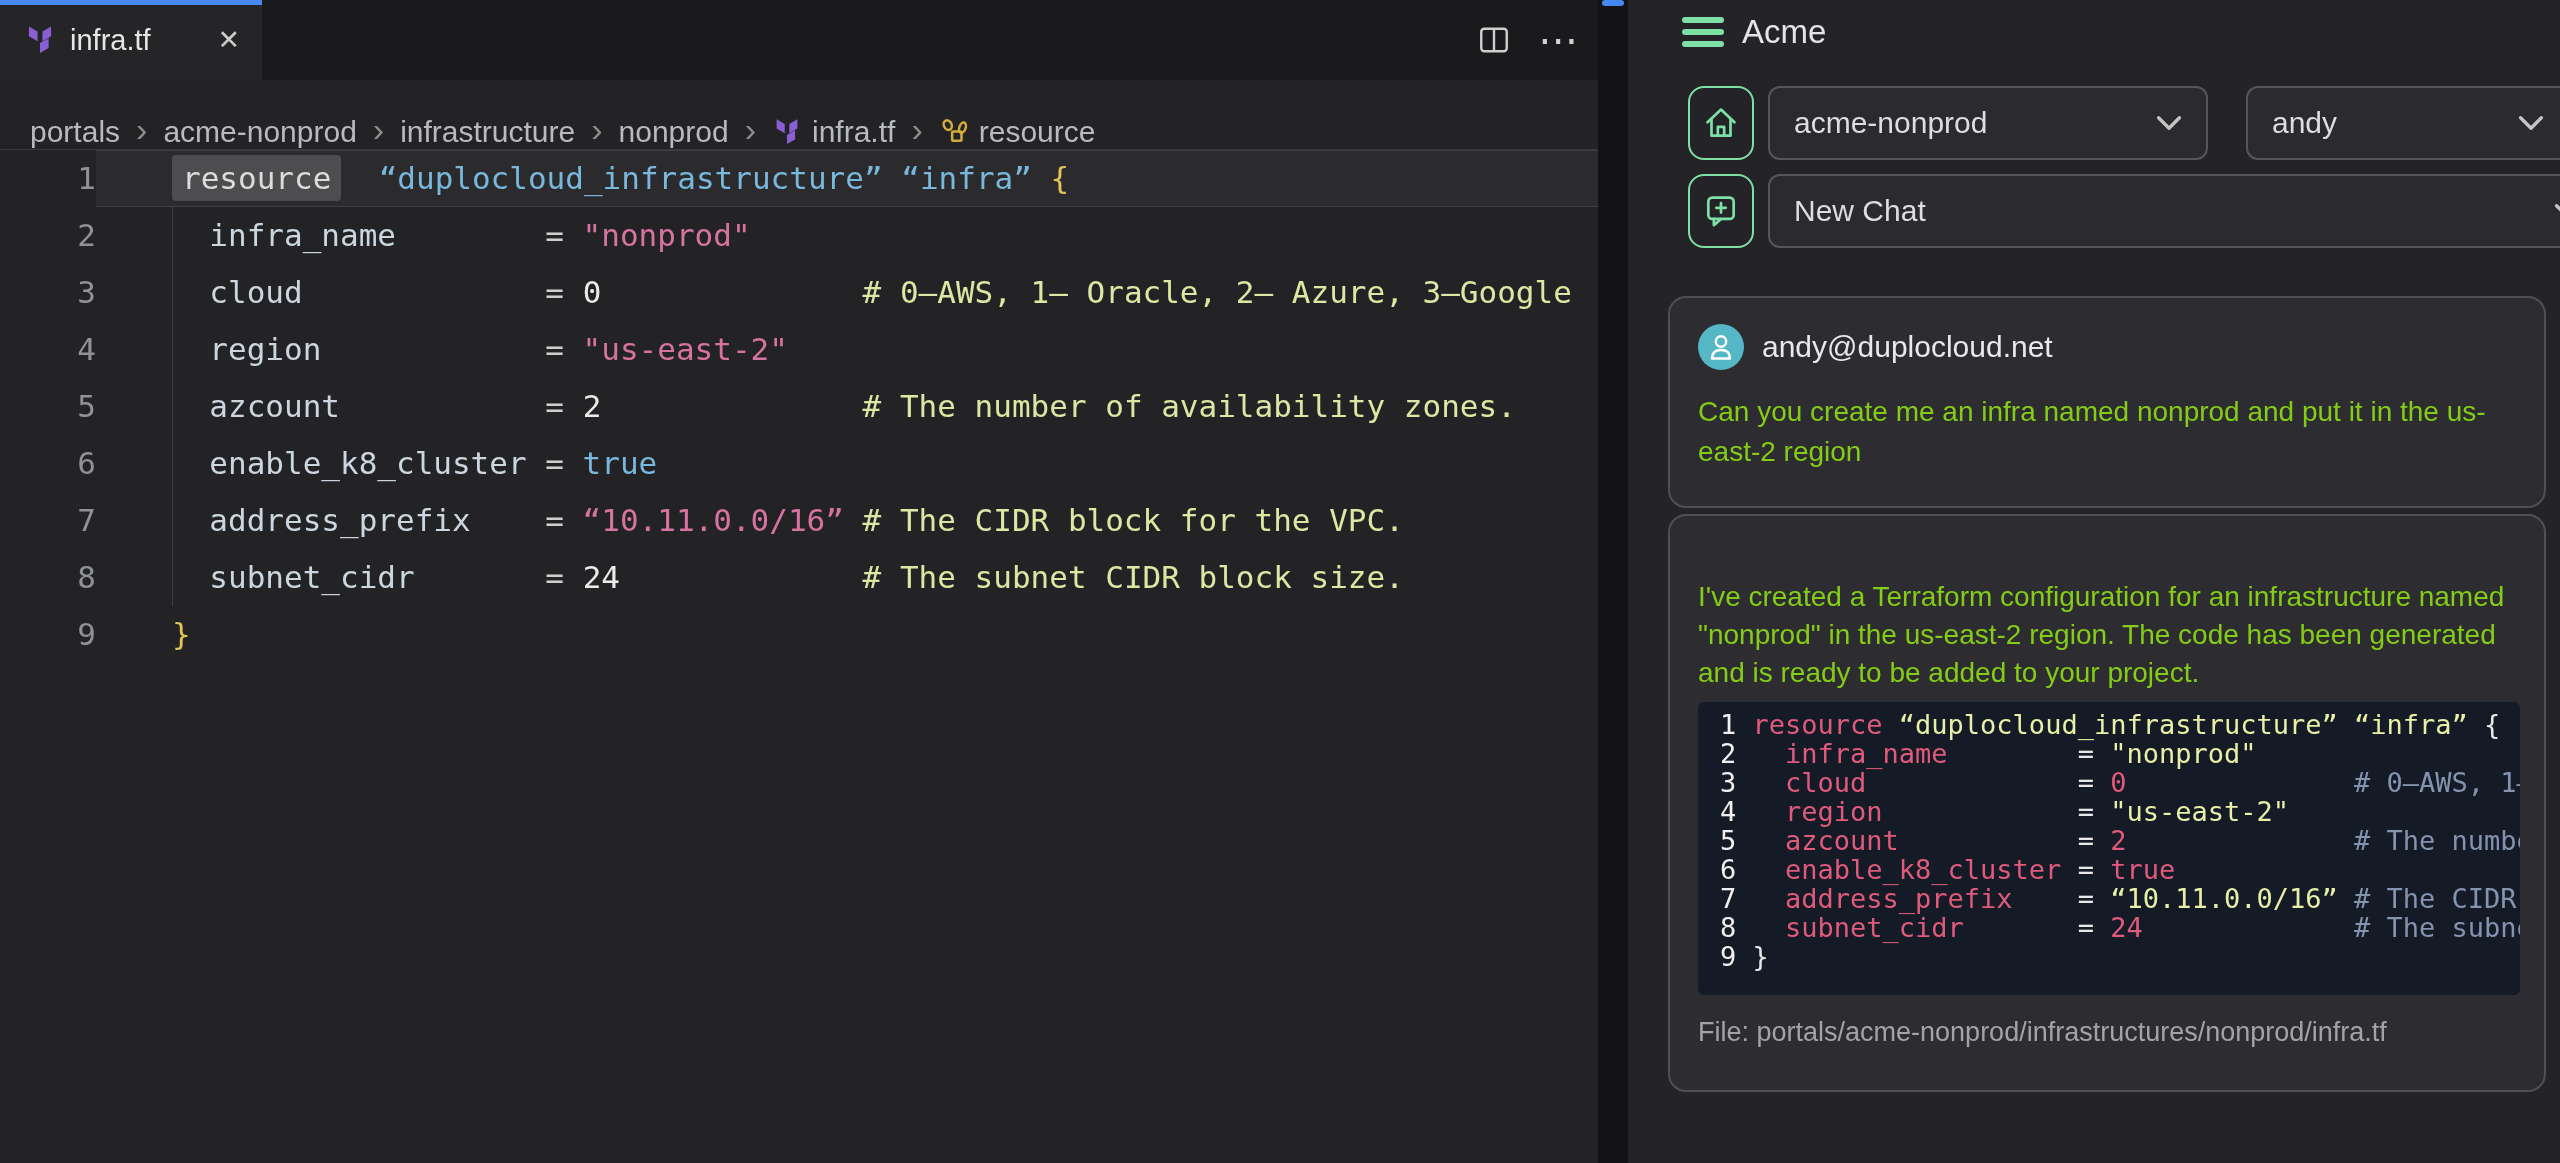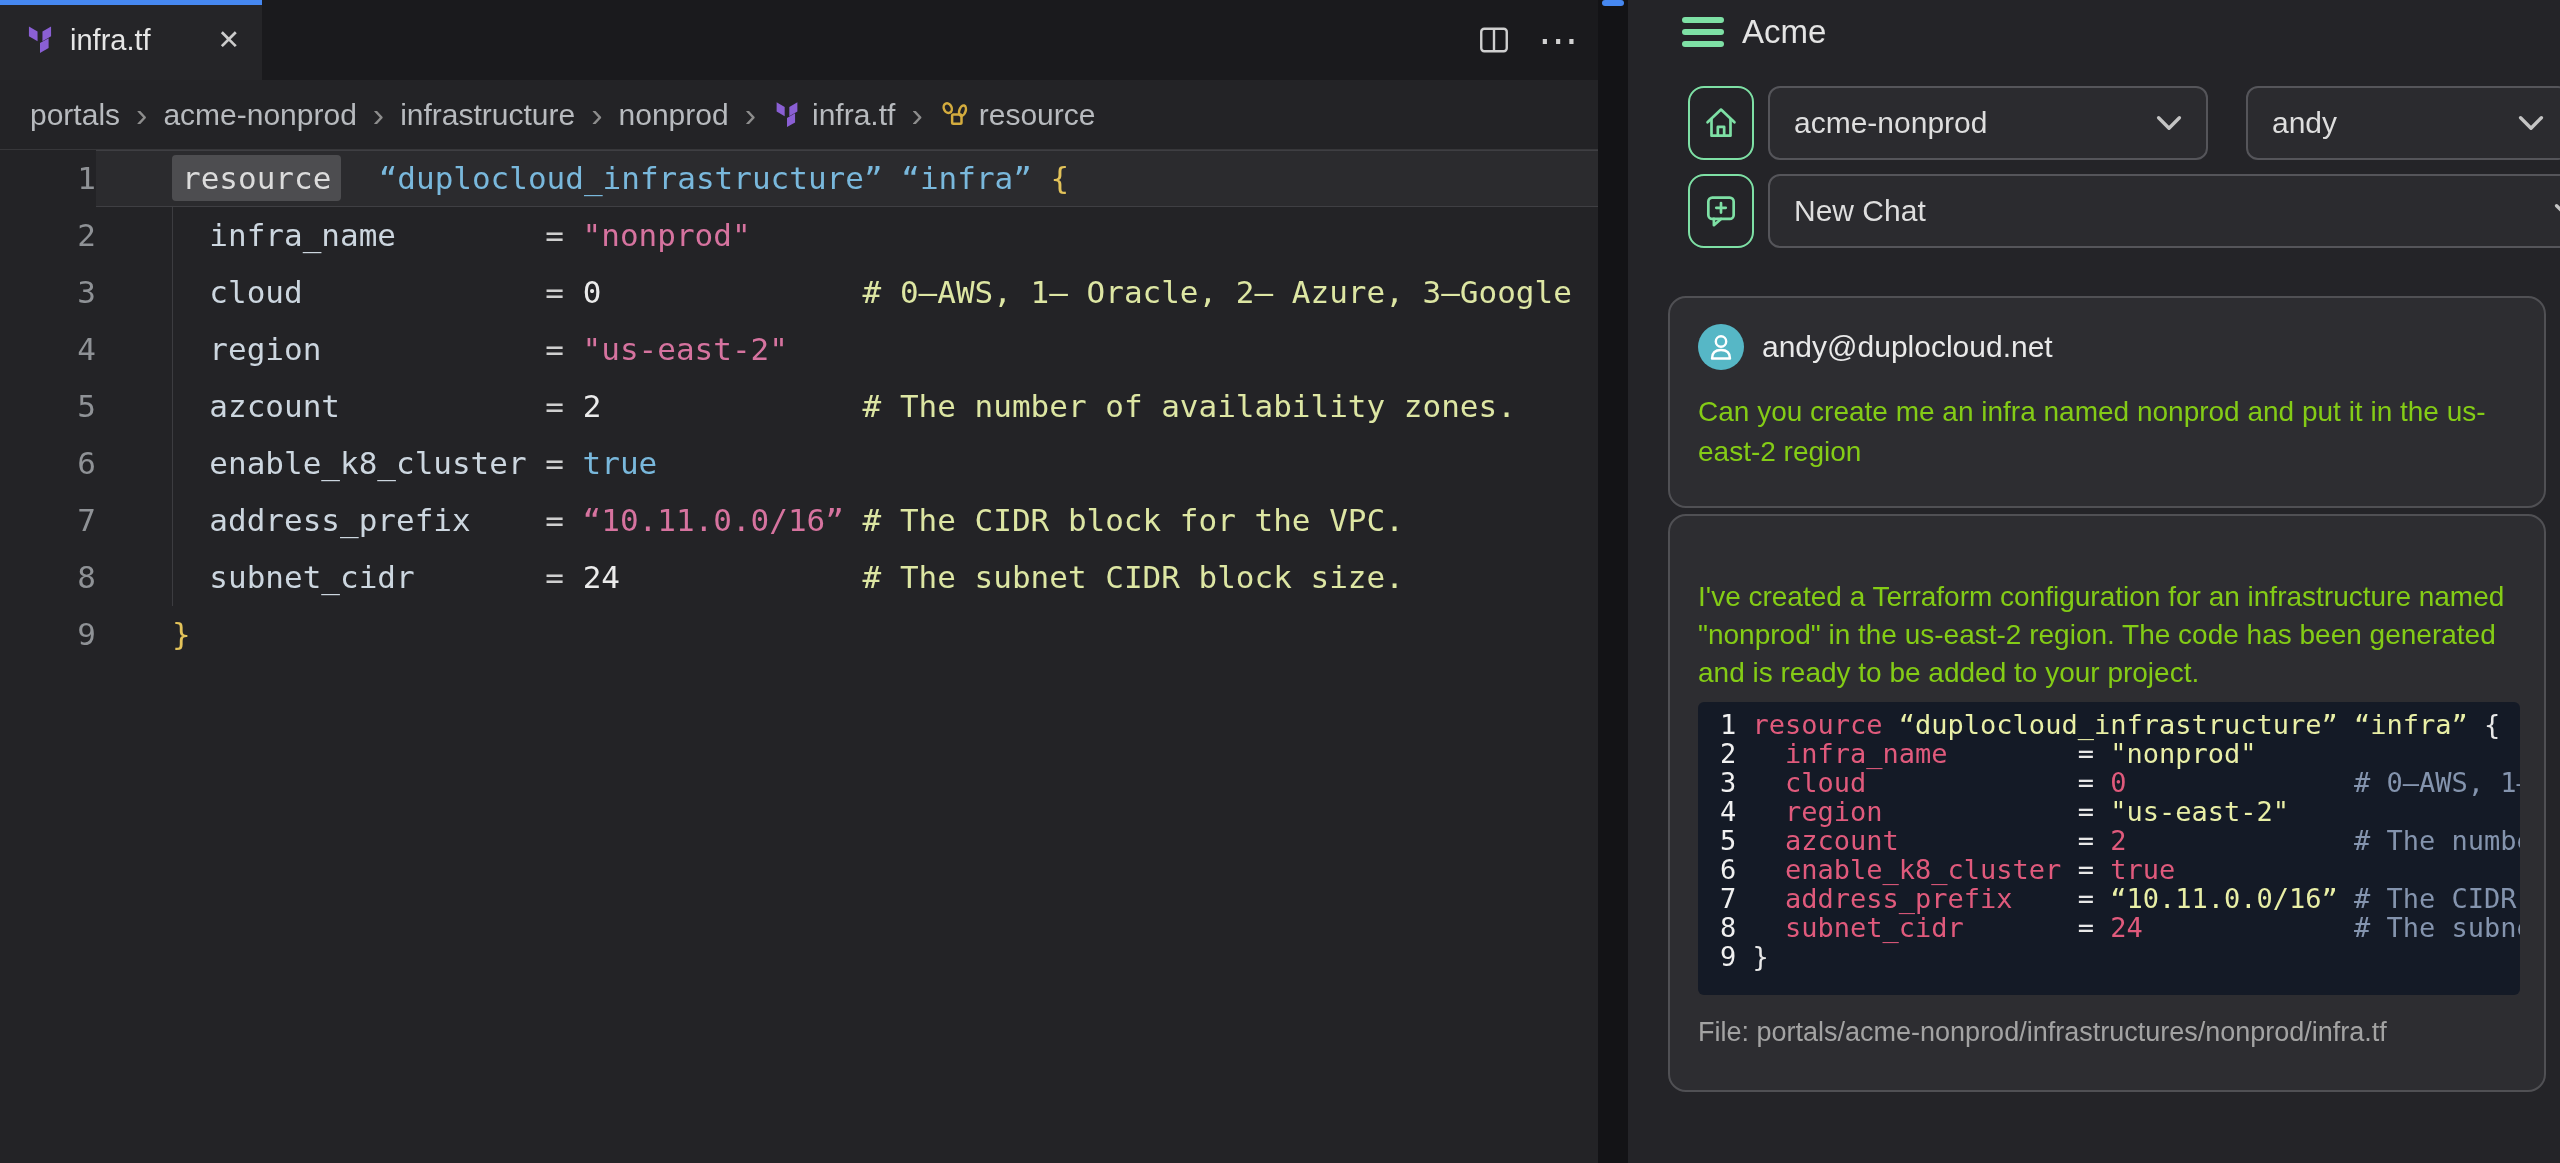--- a/index.html
+++ b/index.html
@@ -11,21 +11,21 @@
   #tabbar{position:absolute;left:0;top:0;width:1598px;height:80px;background:#1a1a1d;}
   #tab-active{position:absolute;left:0;top:0;width:262px;height:80px;background:#252528;
               display:flex;align-items:center;padding-left:24px;box-sizing:border-box;}
   #tab-active::before{content:"";position:absolute;left:0;top:0;width:262px;height:5px;background:var(--accent-blue);}
   .tab-label{color:#e6e6e6;font-size:29px;margin-left:14px;}
   .tab-close{margin-left:auto;margin-right:22px;color:#cccccc;font-size:27px;cursor:pointer;}
   .ed-actions{position:absolute;right:18px;top:0;height:80px;display:flex;gap:26px;align-items:center;}
   .more-dots{color:#d2d2d2;font-size:40px;line-height:40px;letter-spacing:2px;}
 
   #breadcrumbs{position:absolute;left:0;top:80px;width:1598px;height:70px;background:#232326;
-               border-bottom:1px solid #37373a;display:flex;align-items:center;padding-left:30px;
+               border-bottom:1px solid #37373a;display:flex;align-items:flex-end;padding-left:30px;
                box-sizing:border-box;color:#b7babe;font-size:30px;}
   .bc-item{display:flex;align-items:center;gap:10px;cursor:pointer;}
   .bc-sep{color:#8d8d8d;font-size:34px;padding:0 16px;}
   .bc-ic{width:30px;height:30px;}
 
   #code-area{position:absolute;left:0;top:150px;width:1598px;}
   .code-row{display:flex;height:57px;}
   .ln{width:96px;flex:none;text-align:right;color:#8f9296;font:31px/57px "DejaVu Sans Mono",monospace;}
   .codecell{flex:1;padding-left:76px;white-space:pre;font:31px/57px "DejaVu Sans Mono",monospace;color:#d4d4d4;}
   .codecell.cur{background:#2b2b2e;box-shadow:inset 0 1px 0 #3f3f43,inset 0 -1px 0 #3f3f43;}

